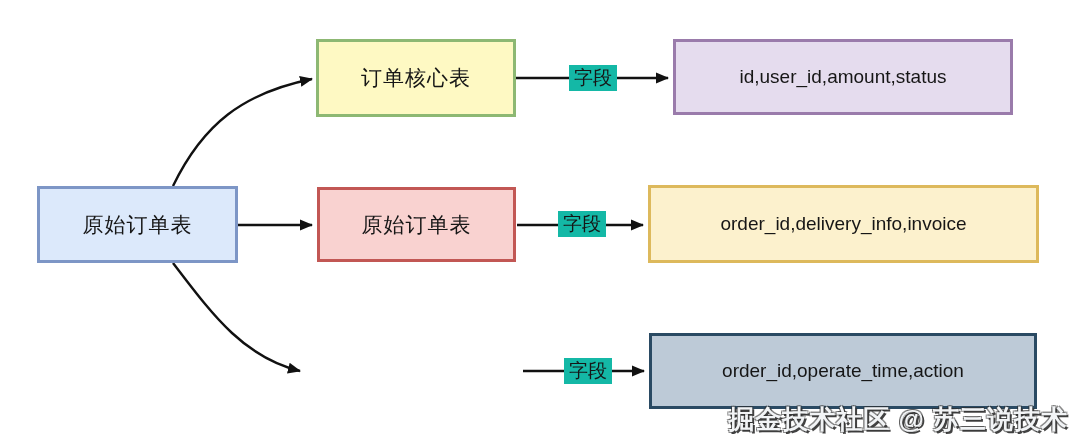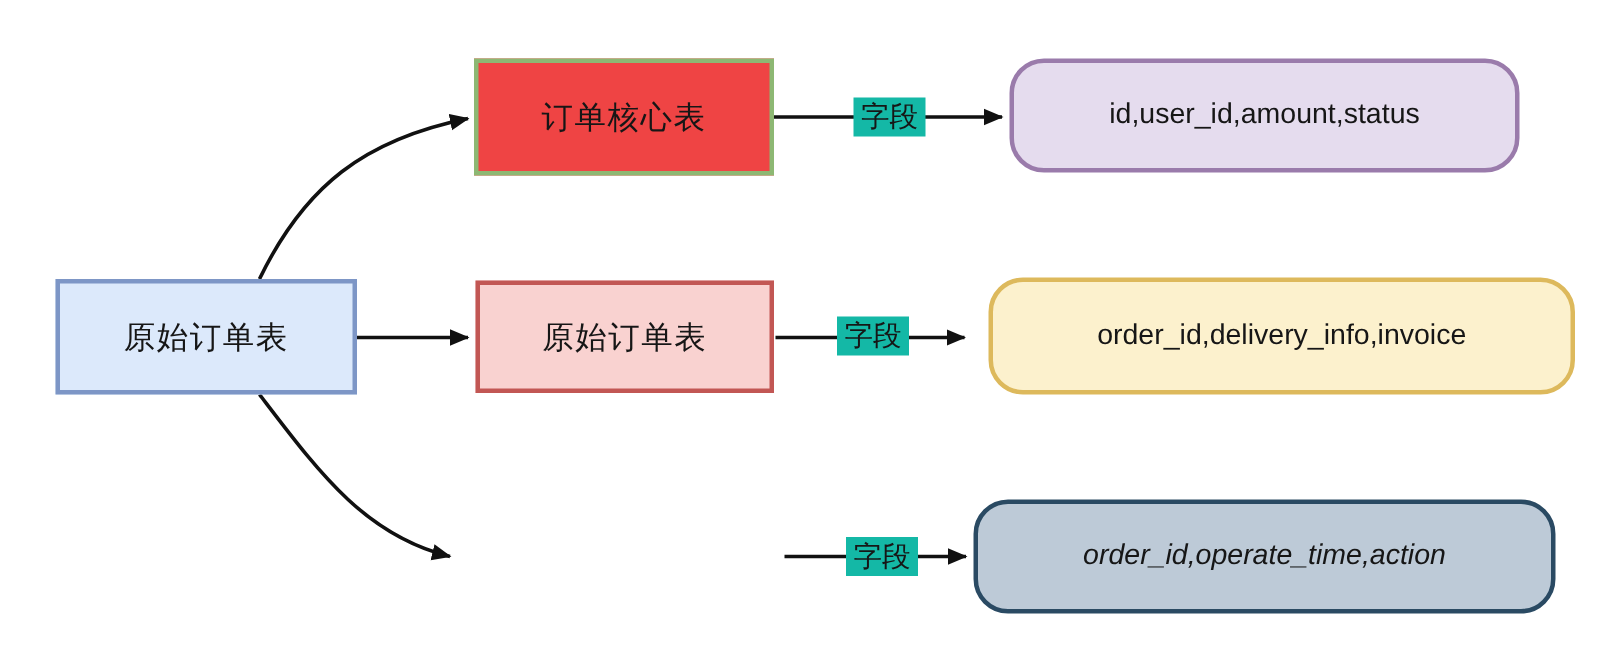--- a/index.html
+++ b/index.html
@@ -25,49 +25,49 @@
     position: absolute;
     box-sizing: border-box;
     display: flex;
     align-items: center;
     justify-content: center;
     text-align: center;
     color: #161616;
     z-index: 2;
   }
   .node.cjk   { font-size: 21px; letter-spacing: 1px; }
-  .node.field { font-size: 19px; border-radius: 23px; }
+  .node.field { font-size: 19px; }
 
   .node-source {
     left: 37px; top: 186px; width: 201px; height: 77px;
     background: #dce9fb; border: 3px solid #7d96c6;
   }
   .node-core {
     left: 316px; top: 39px; width: 200px; height: 78px;
-    background: #ef4444; border: 3px solid #8db873;
+    background: #fef9c3; border: 3px solid #8db873;
   }
   .node-core-fields {
     left: 673px; top: 39px; width: 340px; height: 76px;
     background: #e5dcee; border: 3px solid #9a7bab;
   }
   .node-ext {
     left: 317px; top: 187px; width: 199px; height: 75px;
     background: #f9d2d0; border: 3px solid #c25754;
   }
   .node-ext-fields {
     left: 648px; top: 185px; width: 391px; height: 78px;
-    background: #fcf1cd; border: 3px solid #ddb95c; margin-left: 11px;
+    background: #fcf1cd; border: 3px solid #ddb95c;
   }
   .node-log {
     left: 305px; top: 332px; width: 218px; height: 77px;
     background: #fdebd6; border: 3px solid #d19e2f;
   }
   .node-log-fields {
     left: 649px; top: 333px; width: 388px; height: 76px;
-    background: #bdcad7; border: 3px solid #2a4a63; font-style: italic;
+    background: #bdcad7; border: 3px solid #2a4a63;
   }
 
   .edge-label {
     position: absolute;
     transform: translate(-50%, -50%);
     background: #14b8a6;
     padding: 0 5px;
     font-size: 19px;
     color: #161616;
     z-index: 3;
@@ -131,14 +131,15 @@
 
 
   <div class="node field node-log-fields">order_id,operate_time,action</div>
 
   <div class="edge-label r0">字段</div>
 
   <div class="edge-label r1">字段</div>
 
   <div class="edge-label r2">字段</div>
 
+  <div class="watermark">掘金技术社区 @ 苏三说技术</div>
 
 </div>
 
 </body></html>

